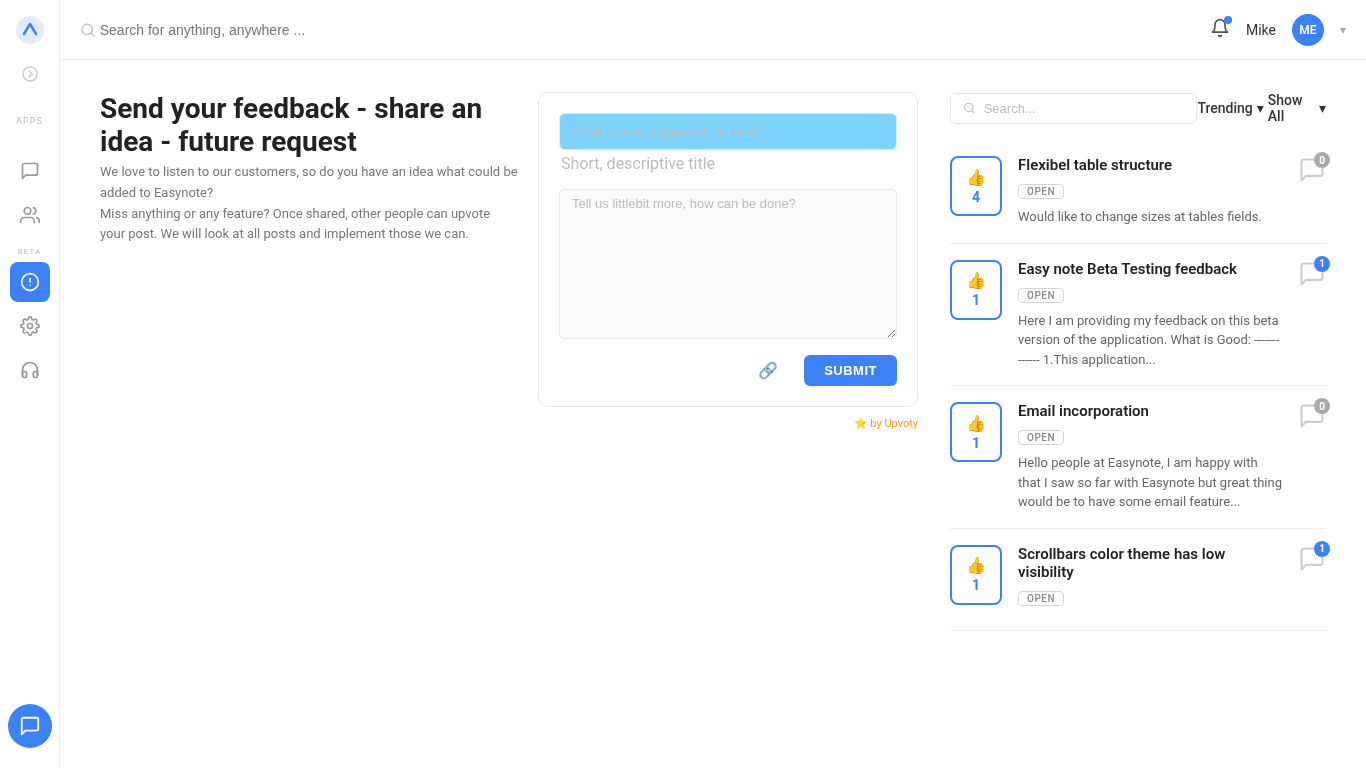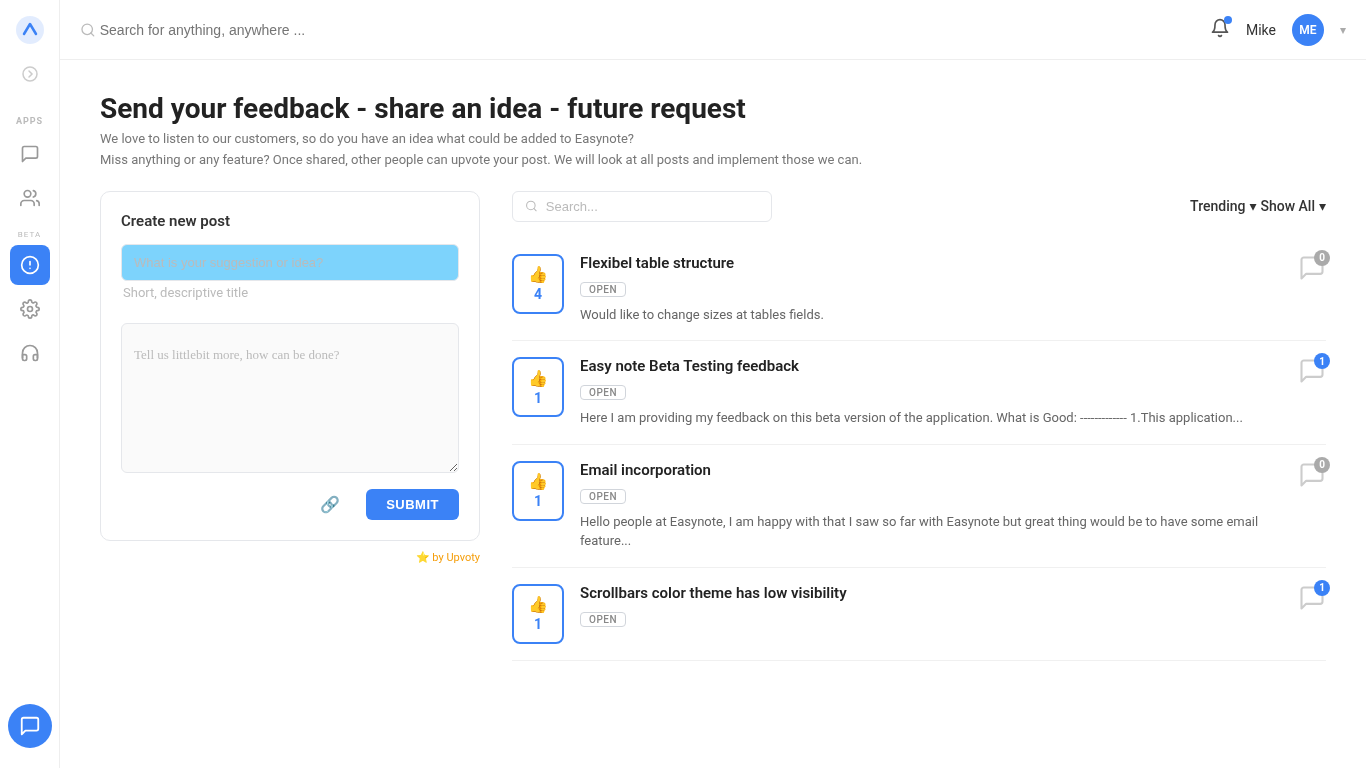--- a/index.html
+++ b/index.html
@@ -34,22 +34,21 @@
       color: #aaa;
       cursor: pointer;
       margin-bottom: 16px;
     }
     .sidebar-section-label {
       font-size: 9px;
       color: #bbb;
       letter-spacing: 1px;
       text-transform: uppercase;
       margin-top: 8px;
-      margin-bottom: 4px;
-      font-weight: bold;
+      margin-bottom: 21px;
     }
     .sidebar-icon {
       width: 40px;
       height: 40px;
       display: flex;
       align-items: center;
       justify-content: center;
       border-radius: 8px;
       color: #999;
       cursor: pointer;
@@ -133,21 +132,21 @@
       font-size: 12px; font-weight: 600; cursor: pointer;
     }
     .chevron-icon { color: #aaa; font-size: 12px; cursor: pointer; }
 
     
     .content {
       flex: 1;
       overflow-y: auto;
       padding: 32px 40px;
       display: flex;
-      flex-direction: column;
+      flex-direction: row;
       gap: 20px;
     }
 
     .page-title {
       font-size: 28px;
       font-weight: 700;
       color: #222;
     }
     .page-subtitle {
       font-size: 13px;
@@ -182,38 +181,38 @@
       border: 1px solid #e5e7eb;
       border-radius: 6px;
       padding: 10px 12px;
       font-size: 13px;
       color: #555;
       outline: none;
       background: #7dd3fc;
     }
     .input-field::placeholder { color: #bbb; }
     .title-hint {
-      font-size: 13px;
+      font-size: 16px;
       color: #bbb;
       margin-top: 4px;
-      margin-bottom: 23px;
+      margin-bottom: 16px;
       padding-left: 2px;
     }
     .textarea-field {
       width: 100%;
       border: 1px solid #e5e7eb;
       border-radius: 6px;
-      padding: 23px 12px;
+      padding: 6px 12px;
       font-size: 13px;
       color: #555;
       outline: none;
       resize: vertical;
       min-height: 150px;
       background: #fafafa;
-      font-family: Liberation Serif, serif;
+      font-family: Liberation Sans, sans-serif;
     }
     .textarea-field::placeholder { color: #bbb; }
     .form-actions {
       display: flex;
       align-items: center;
       justify-content: flex-end;
       gap: 10px;
       margin-top: 12px;
     }
     .attach-icon { color: #aaa; font-size: 16px; cursor: pointer; }
@@ -442,21 +441,20 @@
     <div>
       <h1 class="page-title">Send your feedback - share an idea - future request</h1>
       <p class="page-subtitle" style="margin-top:4px;">We love to listen to our customers, so do you have an idea what could be added to Easynote?</p>
       <p class="page-subtitle">Miss anything or any feature? Once shared, other people can upvote your post. We will look at all posts and implement those we can.</p>
     </div>
 
     <div class="two-col">
 
       <div class="create-post-panel">
         <div class="create-post-card">
-          <div class="create-post-title">Create new post</div>
           <input class="input-field" type="text" placeholder="What is your suggestion or idea?" style="">
           <div class="title-hint">Short, descriptive title</div>
           <textarea class="textarea-field" placeholder="Tell us littlebit more, how can be done?" style=""></textarea>
           <div class="form-actions">
             <span class="attach-icon">🔗</span>
             <button class="submit-btn">SUBMIT</button>
           </div>
         </div>
         <div class="powered-by">
           <span>⭐</span>

